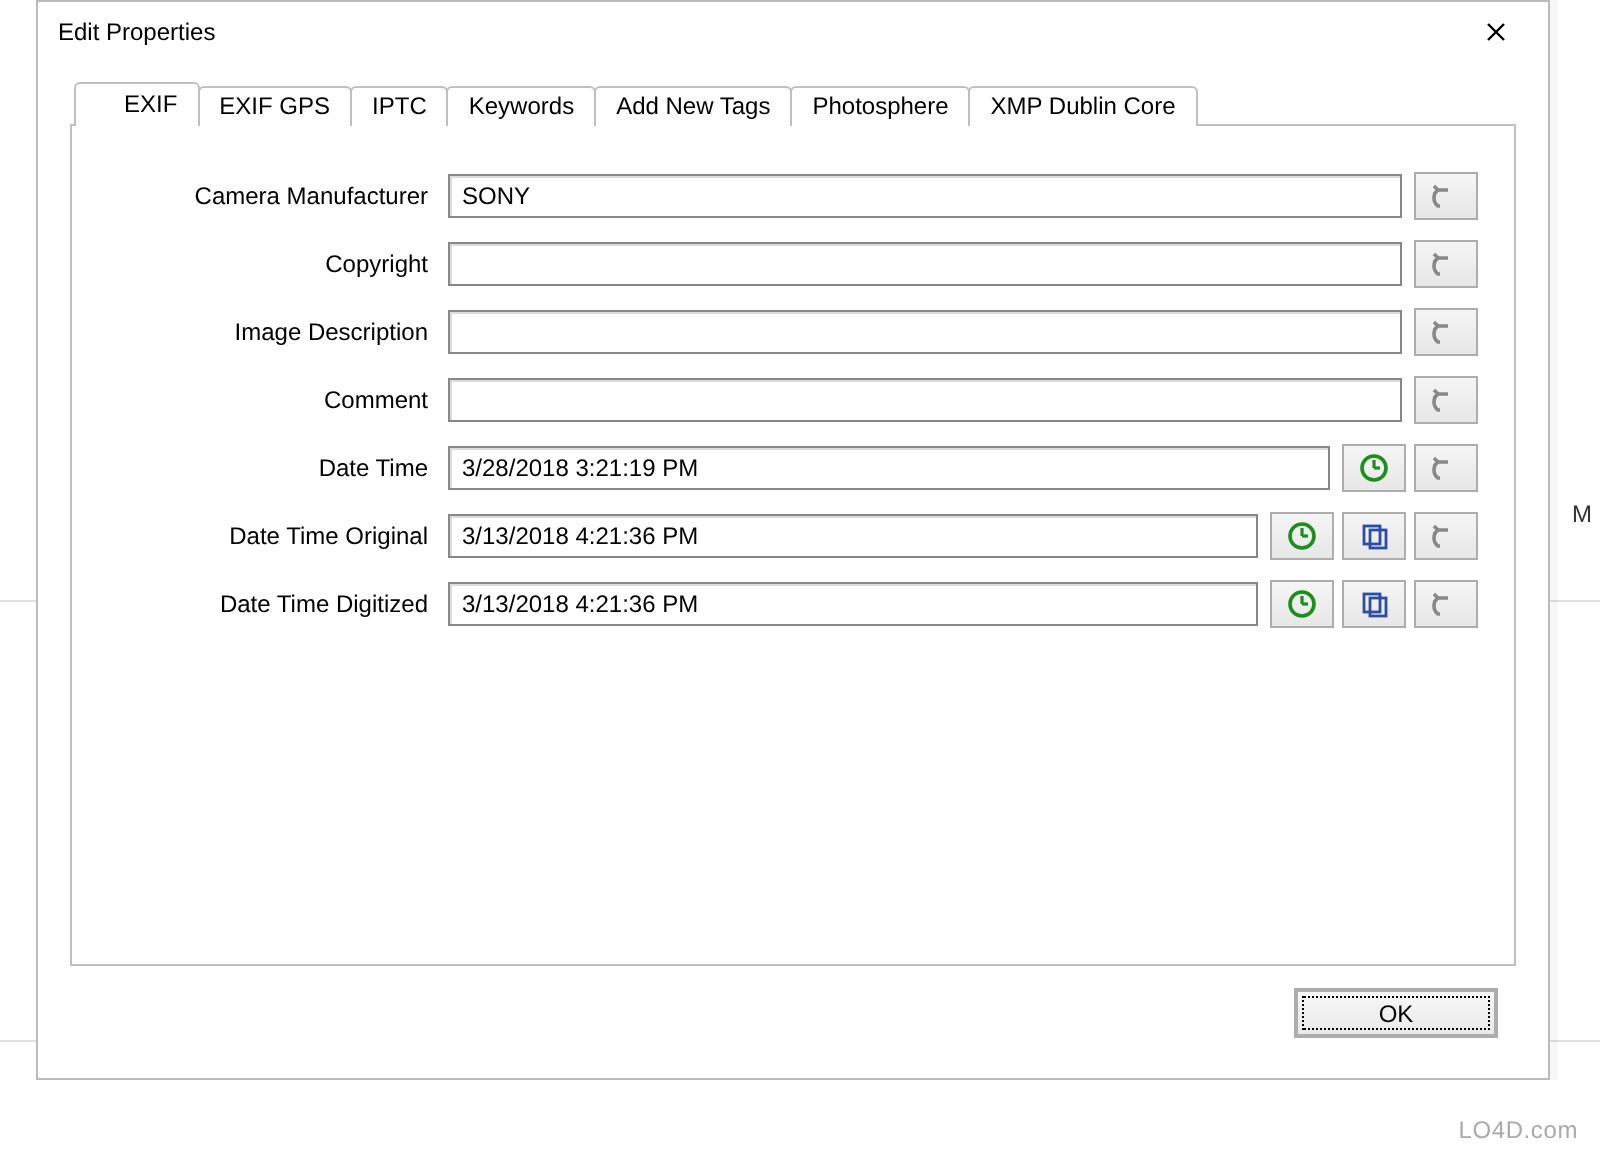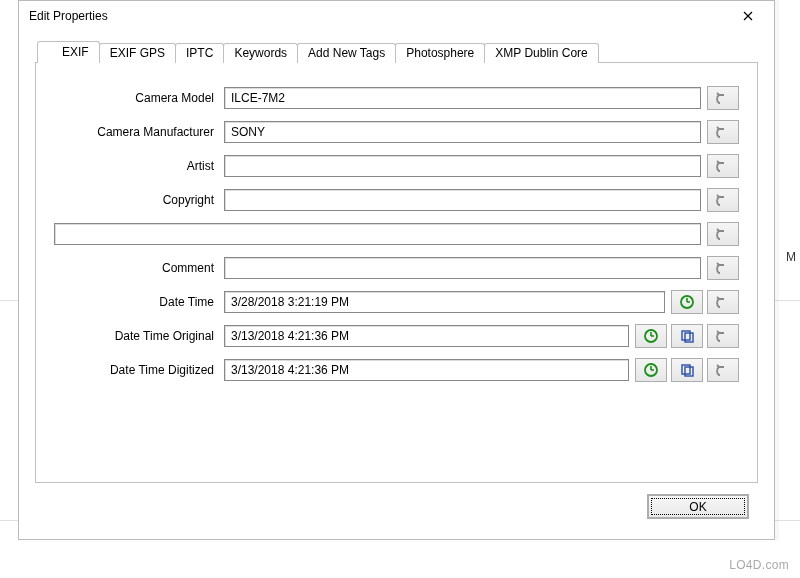--- a/index.html
+++ b/index.html
@@ -174,69 +174,48 @@
       <div class="tab">IPTC</div>
       <div class="tab">Keywords</div>
       <div class="tab">Add New Tags</div>
       <div class="tab">Photosphere</div>
       <div class="tab">XMP Dublin Core</div>
     </div>
 
     <div class="tabframe">
       <div class="fields">
 
-        <div class="row">
-          <div class="label">Camera Model</div>
-          <input class="input" value="ILCE-7M2" style="">
-          <div class="btns">
-            <div class="sqbtn">
-              <svg class="undo-icon" viewBox="0 0 16 16">
-                  <path d="M12 5a5 5 0 0 1 0 8h-1M12 5H7M12 5l2-2M12 5l2 2" transform="scale(-1,1) translate(-16,0)"></path>
-                </svg>
-            </div>
-          </div>
-        </div>
 
         <div class="row">
           <div class="label">Camera Manufacturer</div>
           <input class="input" value="SONY" style="">
           <div class="btns">
             <div class="sqbtn">
               <svg class="undo-icon" viewBox="0 0 16 16">
                   <path d="M12 5a5 5 0 0 1 0 8h-1M12 5H7M12 5l2-2M12 5l2 2" transform="scale(-1,1) translate(-16,0)"></path>
                 </svg>
             </div>
           </div>
         </div>
 
-        <div class="row">
-          <div class="label">Artist</div>
-          <input class="input" value="" style="">
-          <div class="btns">
-            <div class="sqbtn">
-              <svg class="undo-icon" viewBox="0 0 16 16">
-                  <path d="M12 5a5 5 0 0 1 0 8h-1M12 5H7M12 5l2-2M12 5l2 2" transform="scale(-1,1) translate(-16,0)"></path>
-                </svg>
-            </div>
-          </div>
-        </div>
 
         <div class="row">
           <div class="label">Copyright</div>
           <input class="input" value="" style="">
           <div class="btns">
             <div class="sqbtn">
               <svg class="undo-icon" viewBox="0 0 16 16">
                   <path d="M12 5a5 5 0 0 1 0 8h-1M12 5H7M12 5l2-2M12 5l2 2" transform="scale(-1,1) translate(-16,0)"></path>
                 </svg>
             </div>
           </div>
         </div>
 
         <div class="row">
+          <div class="label">Image Description</div>
           <input class="input" value="" style="">
           <div class="btns">
             <div class="sqbtn">
               <svg class="undo-icon" viewBox="0 0 16 16">
                   <path d="M12 5a5 5 0 0 1 0 8h-1M12 5H7M12 5l2-2M12 5l2 2" transform="scale(-1,1) translate(-16,0)"></path>
                 </svg>
             </div>
           </div>
         </div>
 

